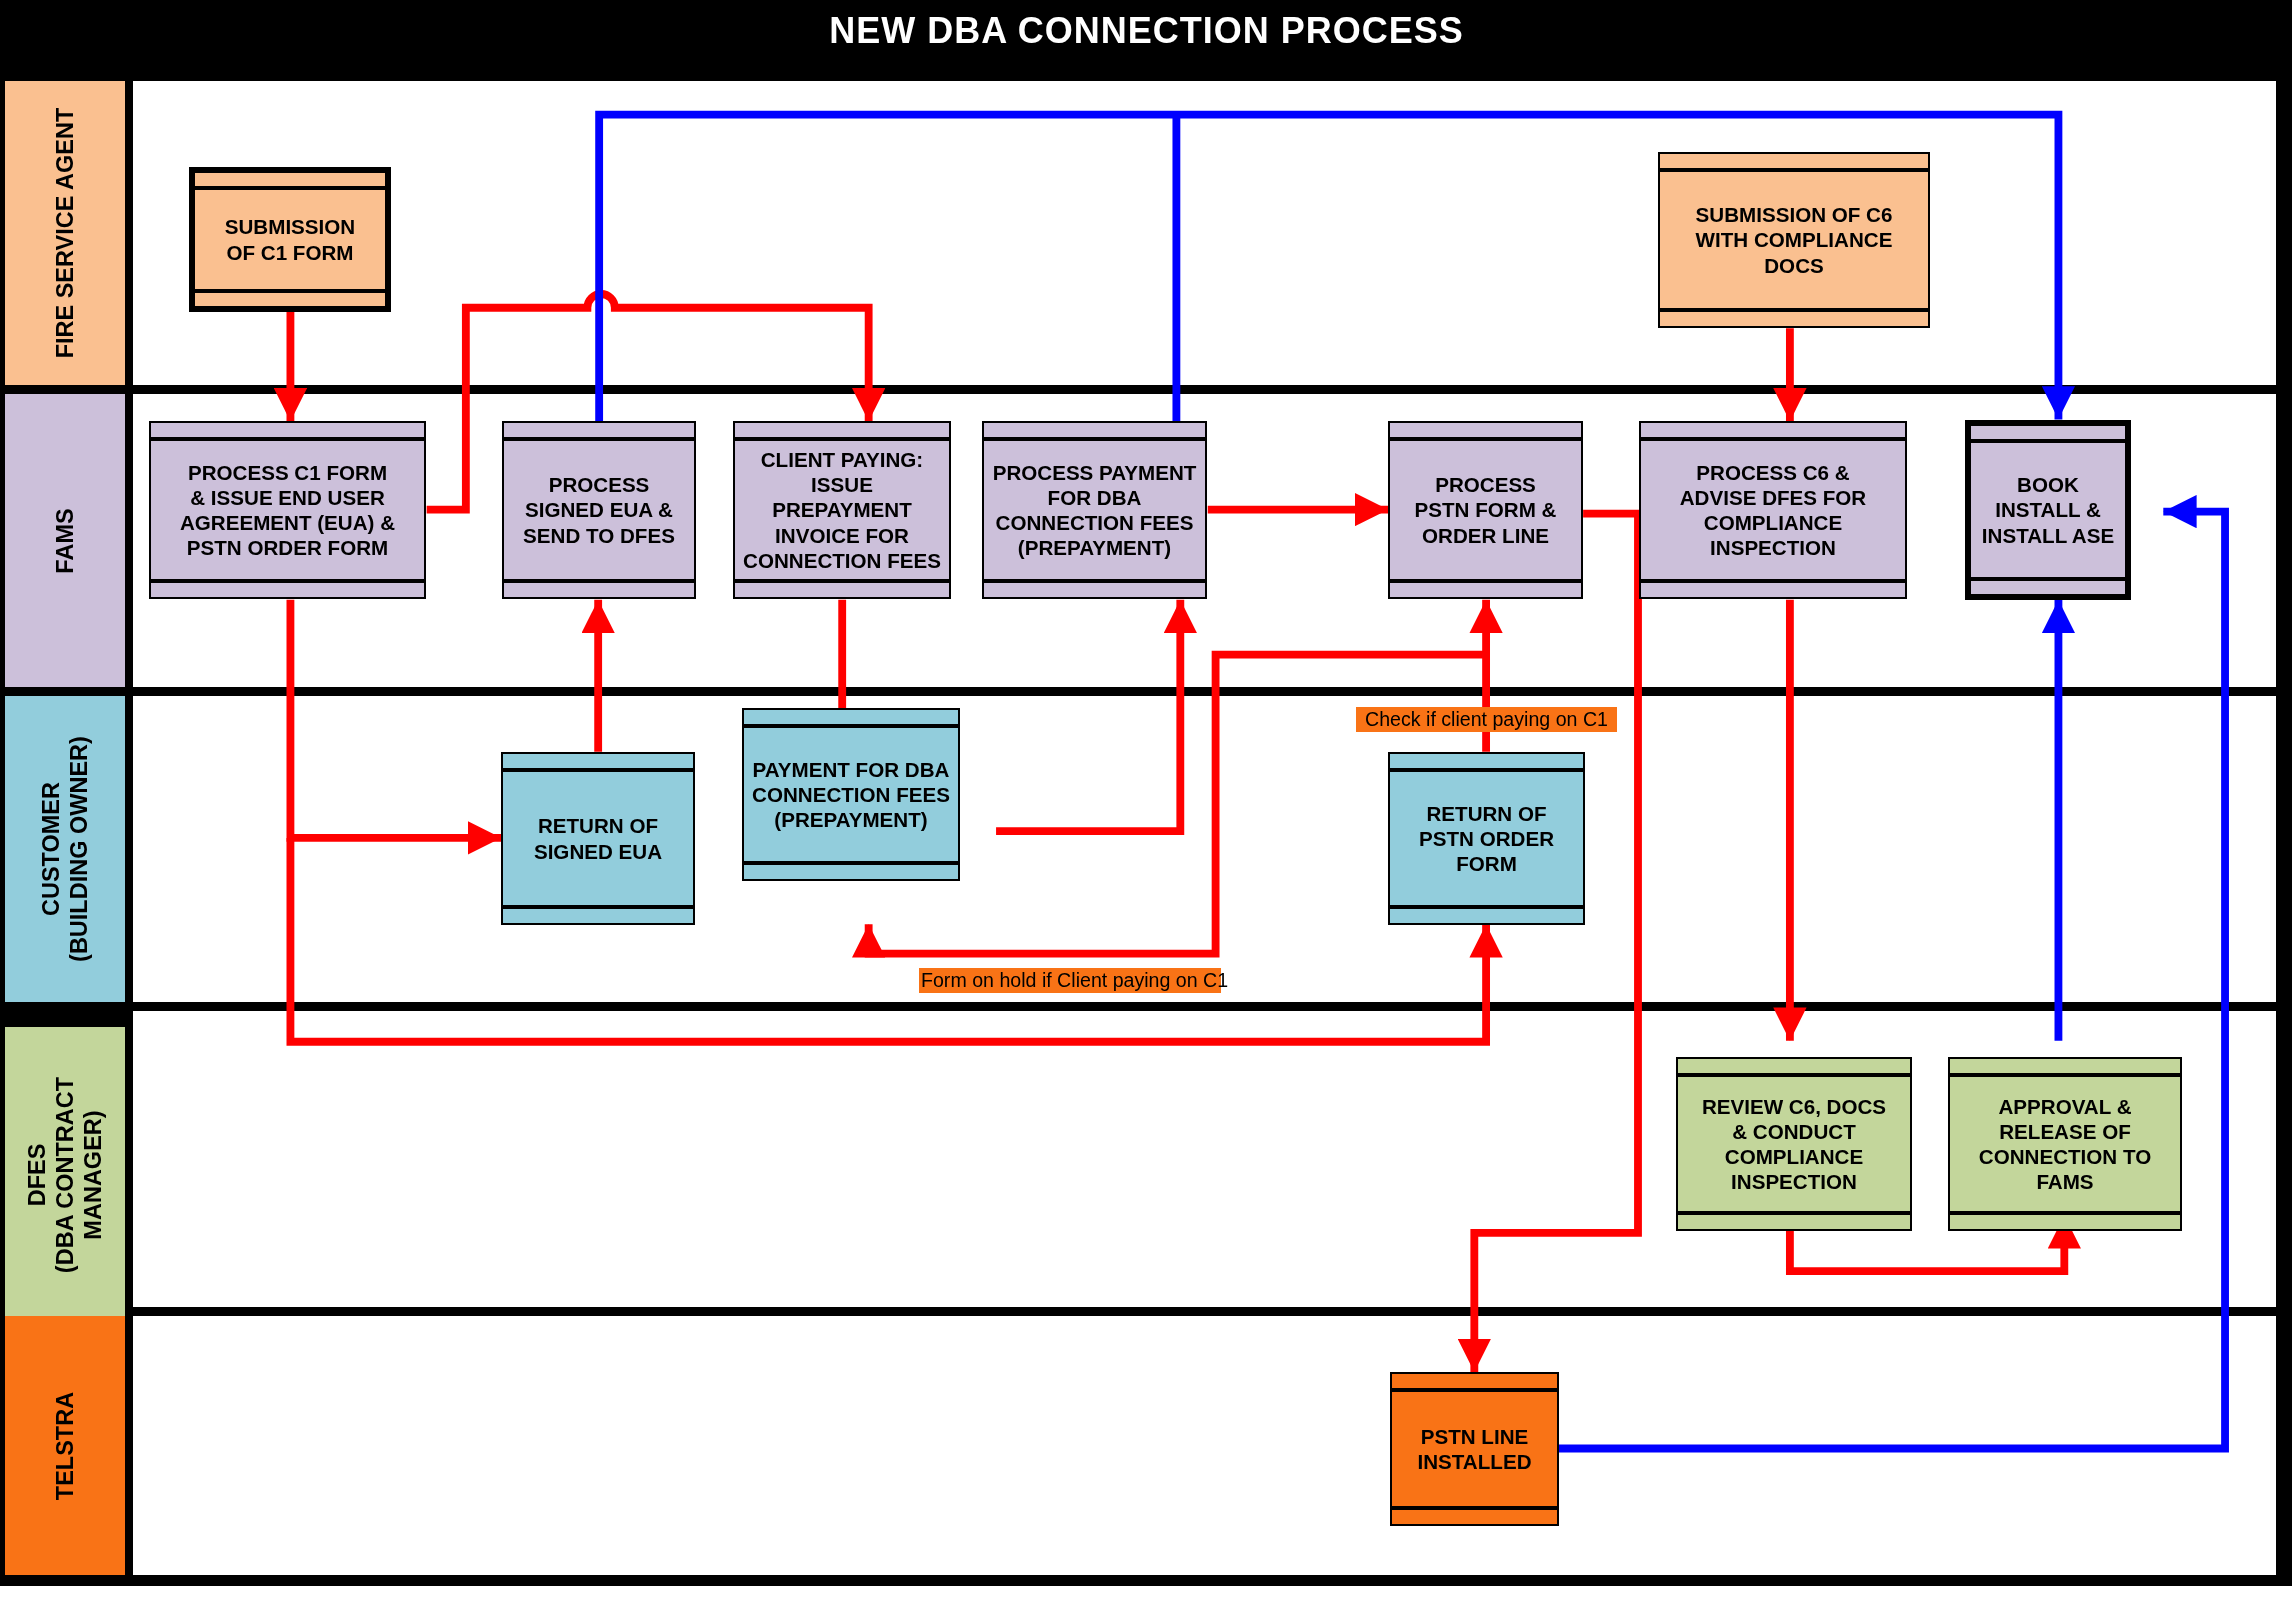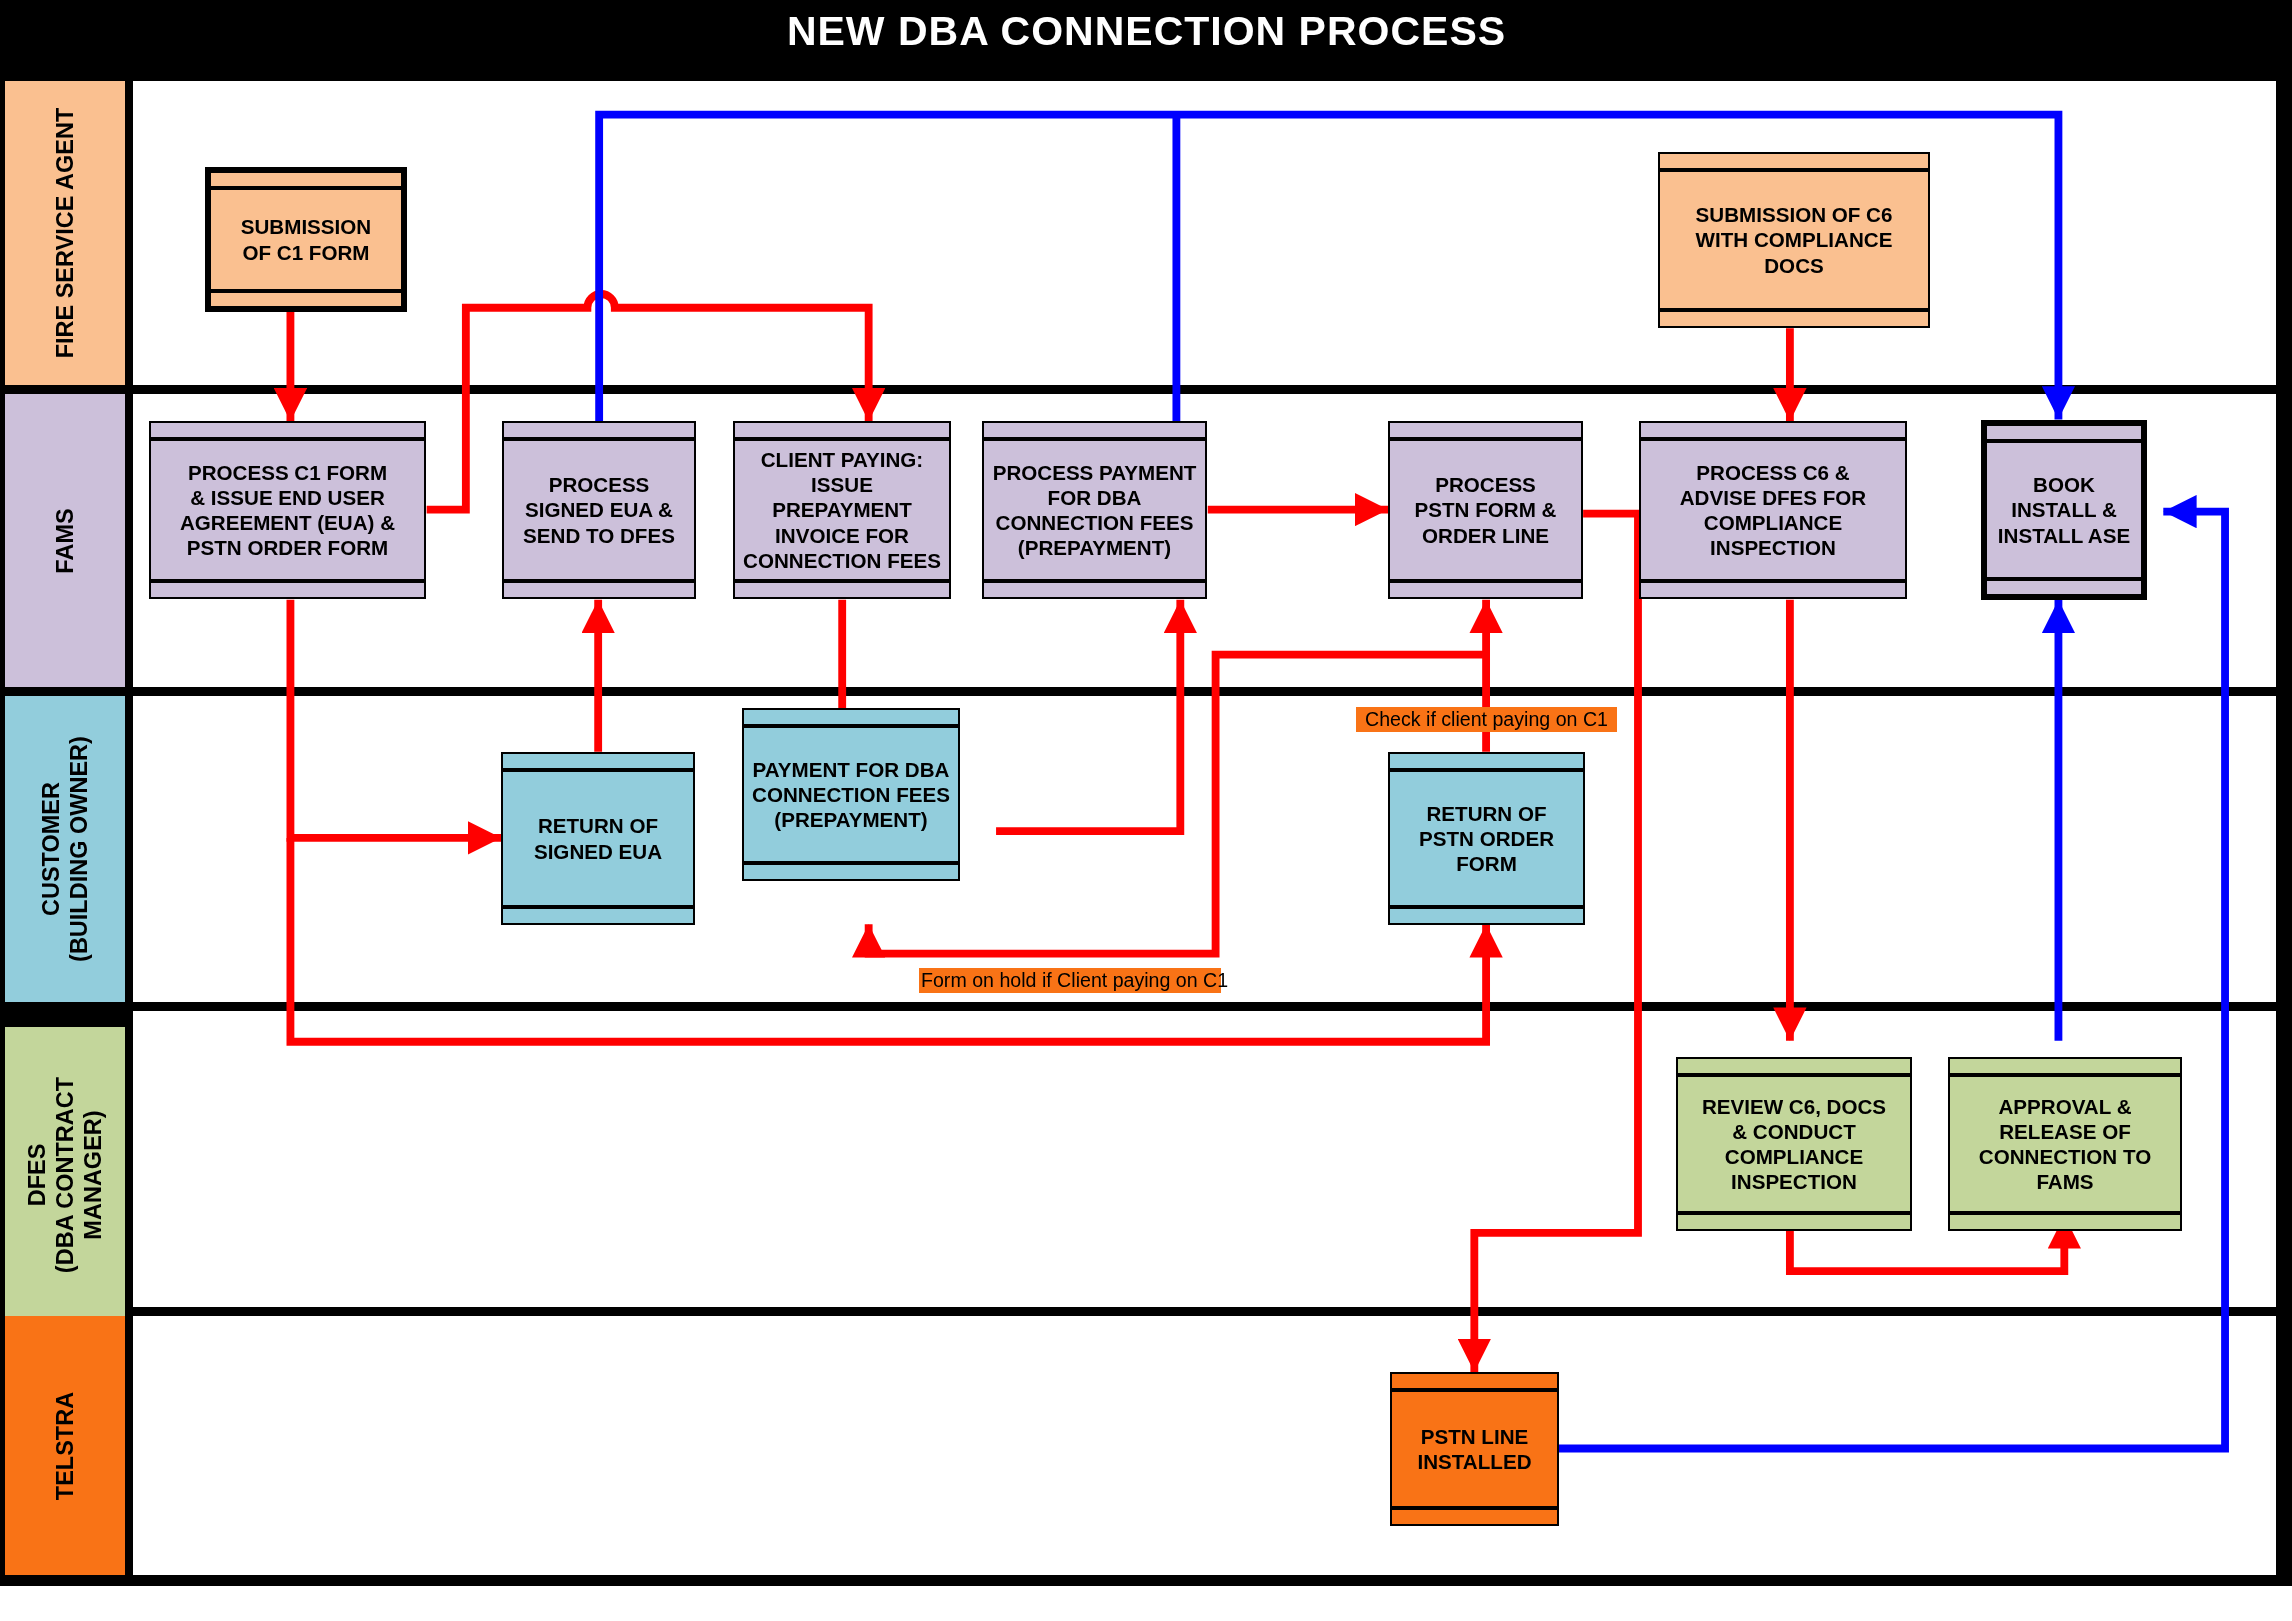--- a/index.html
+++ b/index.html
@@ -1,33 +1,33 @@
 <!DOCTYPE html>
 <html><head>
 <meta charset="utf-8">
 <style>
   html,body{margin:0;padding:0;background:#ffffff;}
   #stage{position:relative;width:2293px;height:1621px;background:#ffffff;overflow:hidden;
          font-family:"Liberation Sans",sans-serif;}
   #table-bg{position:absolute;left:0;top:0;width:2293px;height:1586px;background:#000000;}
   #title{position:absolute;left:0;top:0;width:2293px;height:62px;display:flex;align-items:center;
-         justify-content:center;color:#ffffff;font-size:41px;font-weight:bold;letter-spacing:1px;z-index:5;}
+         justify-content:center;color:#ffffff;font-size:36px;font-weight:bold;letter-spacing:1px;z-index:5;}
   .lrow{position:absolute;left:133px;width:2143px;background:#ffffff;z-index:1;}
   .lcell{position:absolute;left:4.9px;width:120px;z-index:1;overflow:hidden;}
   .vlab{position:absolute;left:50%;top:50%;transform:translate(-50%,-50%) rotate(-90deg);
         white-space:pre-line;text-align:center;font-weight:bold;font-size:23.5px;line-height:1.2;color:#000;}
   .c-fire{background:#FAC090;} .c-fams{background:#CCC0DA;} .c-cust{background:#92CDDC;}
   .c-dfes{background:#C3D69B;margin-top:16px;} .c-tel{background:#f97316;}
   #flows{position:absolute;left:0;top:0;z-index:2;}
   .node{position:absolute;border:2.9px solid #000;box-sizing:border-box;display:flex;align-items:center;
         justify-content:center;text-align:center;font-weight:bold;font-size:20.6px;line-height:1.22;
         color:#000;padding:23.5px 4.9px;z-index:3;}
   .node::before,.node::after{content:"";position:absolute;left:0;right:0;height:3.9px;background:#000;}
   .node::before{top:13.7px;} .node::after{bottom:13.7px;}
-  .node.thick{border-width:6.9px;margin-left:16px;}
+  .node.thick{border-width:6.9px;}
   .node.thick::before{top:12.7px;} .node.thick::after{bottom:12.7px;}
   .node-text{white-space:pre-line;}
   .ann{position:absolute;z-index:4;font-size:19.6px;color:#000;text-align:center;background:#f97316;
        white-space:nowrap;padding:1px 2px;}
 </style>
 </head>
 <body>
 
 <div id="stage">
 

